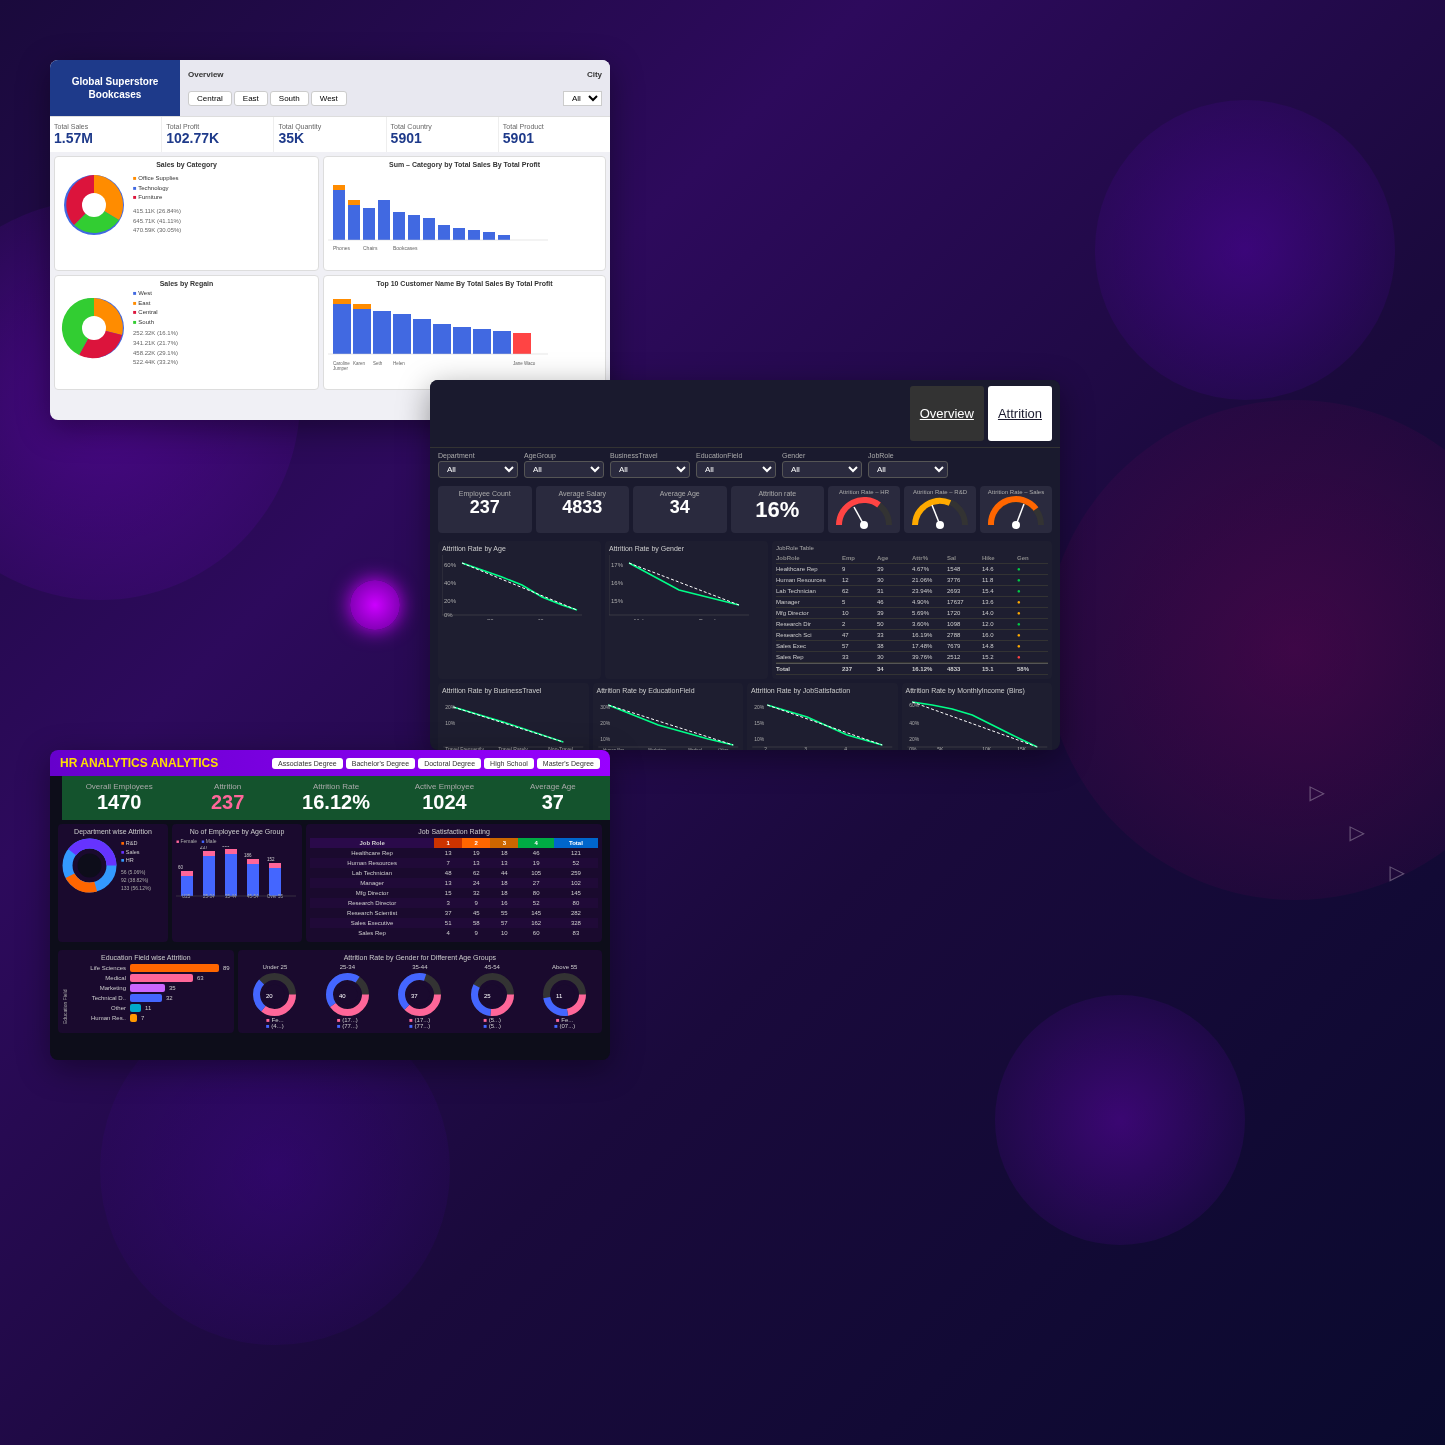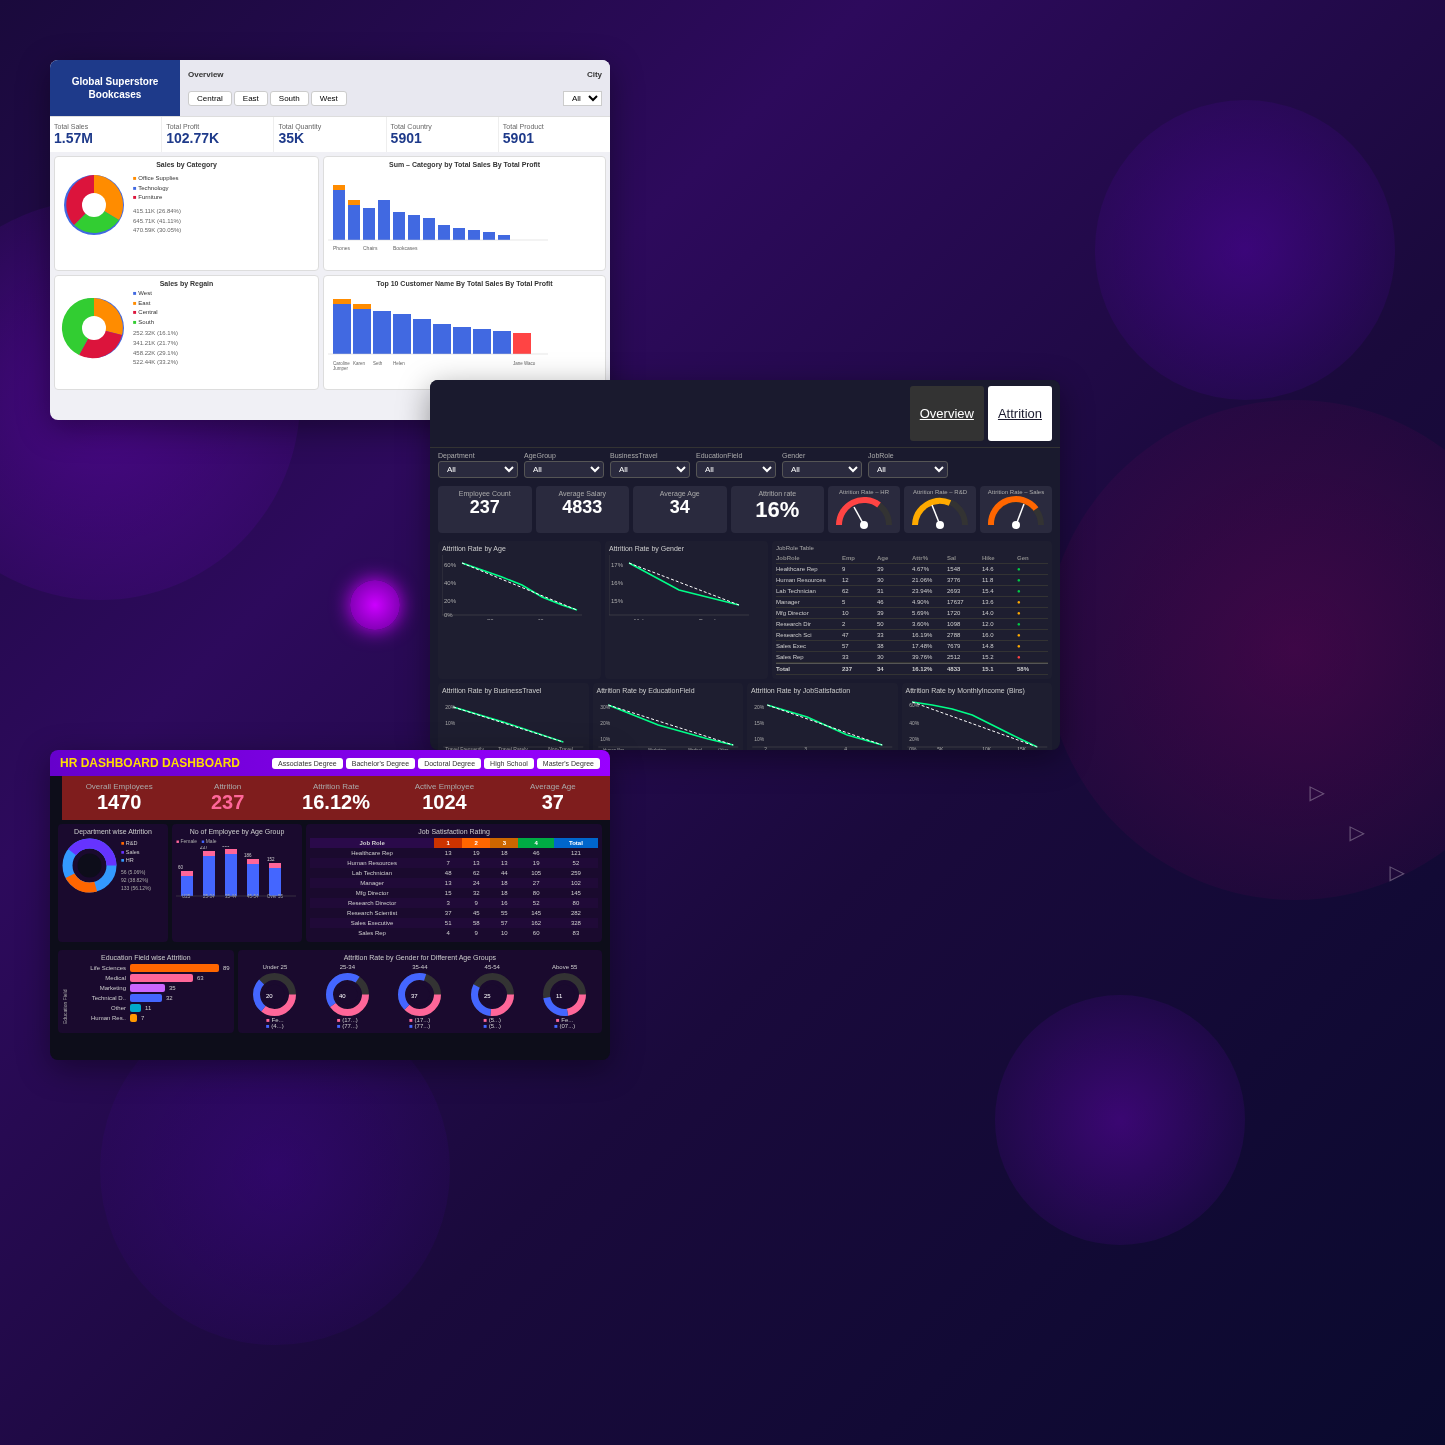--- a/index.html
+++ b/index.html
@@ -274,21 +274,21 @@
       background: white;
       color: #333;
       padding: 2px 6px;
       font-size: 7px;
       border-radius: 3px;
       cursor: pointer;
     }
 
     .p3-metrics {
       display: flex;
-      background: #7f1d1d;
+      background: #14532d;
       padding: 6px 8px;
       gap: 10px;
       margin-left: 12px;
     }
 
     .p3-metric {
       text-align: center;
       flex: 1;
     }
 
@@ -889,21 +889,21 @@
         <text x="75" y="54" font-size="5" fill="#aaa">10K</text>
         <text x="110" y="54" font-size="5" fill="#aaa">15K</text>
       </svg>
     </div>
   </div>
 </div>
 
 <div class="panel panel-3">
 
   <div class="p3-header">
-    <span class="p3-title">HR DASHBOARD DASHBOARD</span>
+    <span class="p3-title">HR ANALYTICS ANALYTICS</span>
     <div class="p3-tabs">
       <div class="p3-tab">Associates Degree</div>
       <div class="p3-tab">Bachelor's Degree</div>
       <div class="p3-tab">Doctoral Degree</div>
       <div class="p3-tab">High School</div>
       <div class="p3-tab">Master's Degree</div>
     </div>
   </div>
 
   <div class="p3-metrics">

